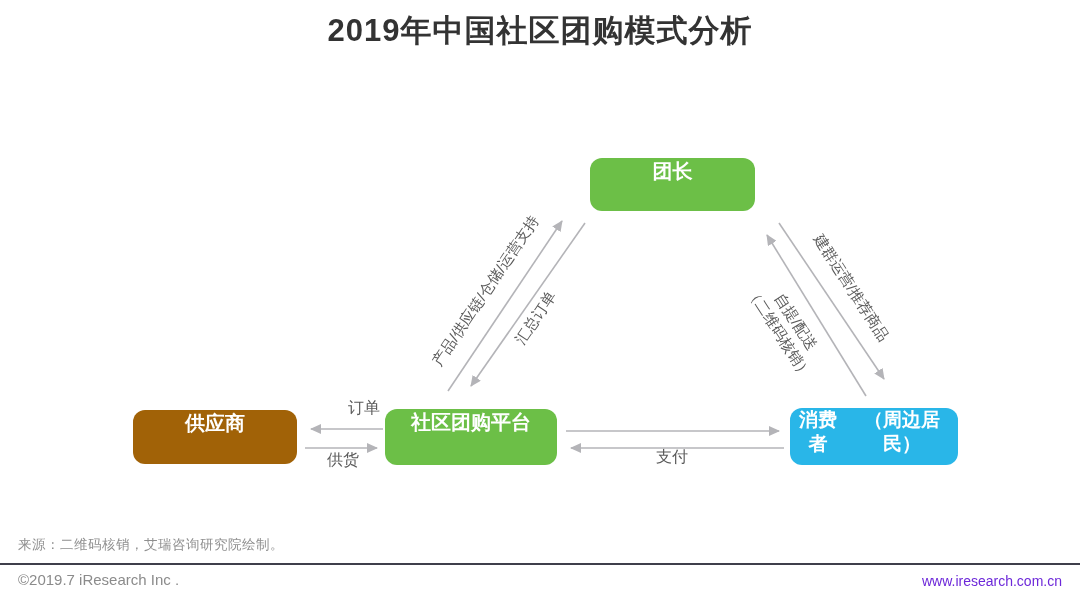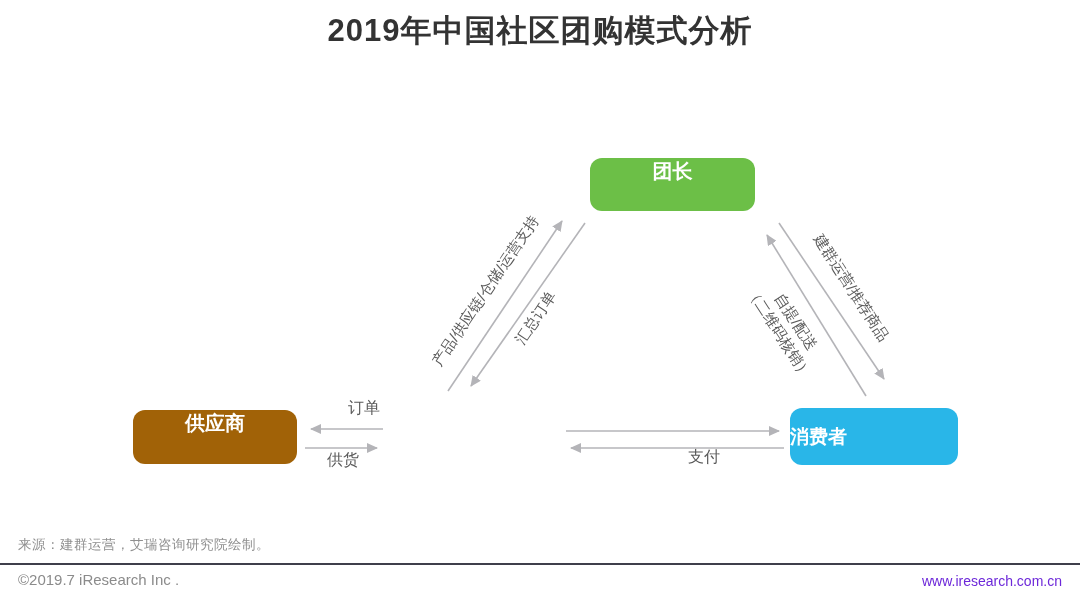--- a/index.html
+++ b/index.html
@@ -18,21 +18,21 @@
   }
   .node{
     position:absolute;
     display:flex;align-items:flex-start;justify-content:center;
     color:#ffffff;font-weight:bold;font-size:20px;
     border-radius:12px;text-align:center;
   }
   .node-leader{left:590px;top:158px;width:165px;height:53px;background:#6cbf47;}
   .node-supplier{left:133px;top:410px;width:164px;height:54px;background:#a16207;}
   .node-platform{left:385px;top:409px;width:172px;height:56px;background:#6cbf47;}
-  .node-consumer{left:790px;top:408px;width:168px;height:57px;background:#29b6e8;font-size:19px;line-height:1.25;flex-direction:column;}
+  .node-consumer{left:790px;top:408px;width:168px;height:57px;background:#29b6e8;font-size:19px;line-height:1.25;}
   .overlay{position:absolute;left:0;top:0;pointer-events:none;}
   .edge-label{
     position:absolute;
     white-space:nowrap;
     font-size:16px;color:#5a5a5a;
     transform:translate(-50%,-50%);
   }
   .edge-label.diag{font-size:15px;}
   .rot-left{transform:translate(-50%,-50%) rotate(-56deg);}
   .rot-right{transform:translate(-50%,-50%) rotate(57deg);}
@@ -84,34 +84,38 @@
 
     <line x1="784" y1="448" x2="571" y2="448" stroke="#b4b4b8" stroke-width="1.6" marker-end="url(#ah)"></line>
   </svg>
 
   <div class="node node-leader">
     <span>团长</span>
   </div>
   <div class="node node-supplier">
     <span>供应商</span>
   </div>
+  <div class="node node-platform">
+    <span>社区团购平台</span>
+  </div>
   <div class="node node-consumer">
     <span>消费者</span>
+    <span>（周边居民）</span>
   </div>
 
   <div class="edge-label diag rot-left" style="left:486px;top:291px;">产品/供应链/仓储/运营支持</div>
   <div class="edge-label diag rot-left" style="left:536px;top:318px;">汇总订单</div>
   <div class="edge-label diag rot-right" style="left:851px;top:288px;">建群运营/推荐商品</div>
   <div class="edge-label diag rot-right two-line" style="left:788px;top:327px;">
     <div>自提/配送</div>
     <div>（二维码核销）</div>
   </div>
 
   <div class="edge-label" style="left:344px;top:408px;margin-left:20px;">订单</div>
   <div class="edge-label" style="left:343px;top:460px;font-family:Liberation Serif, serif;">供货</div>
-  <div class="edge-label" style="left:704px;top:457px;">支付</div>
+  <div class="edge-label" style="left:672px;top:457px;">支付</div>
 
-  <div class="source-note">来源：建群运营，艾瑞咨询研究院绘制。</div>
+  <div class="source-note">来源：二维码核销，艾瑞咨询研究院绘制。</div>
   <div class="footer-line"></div>
   <div class="footer-copyright">©2019.7 iResearch Inc .</div>
   <div class="footer-website">www.iresearch.com.cn</div>
 
 </div>
 
 </body></html>

